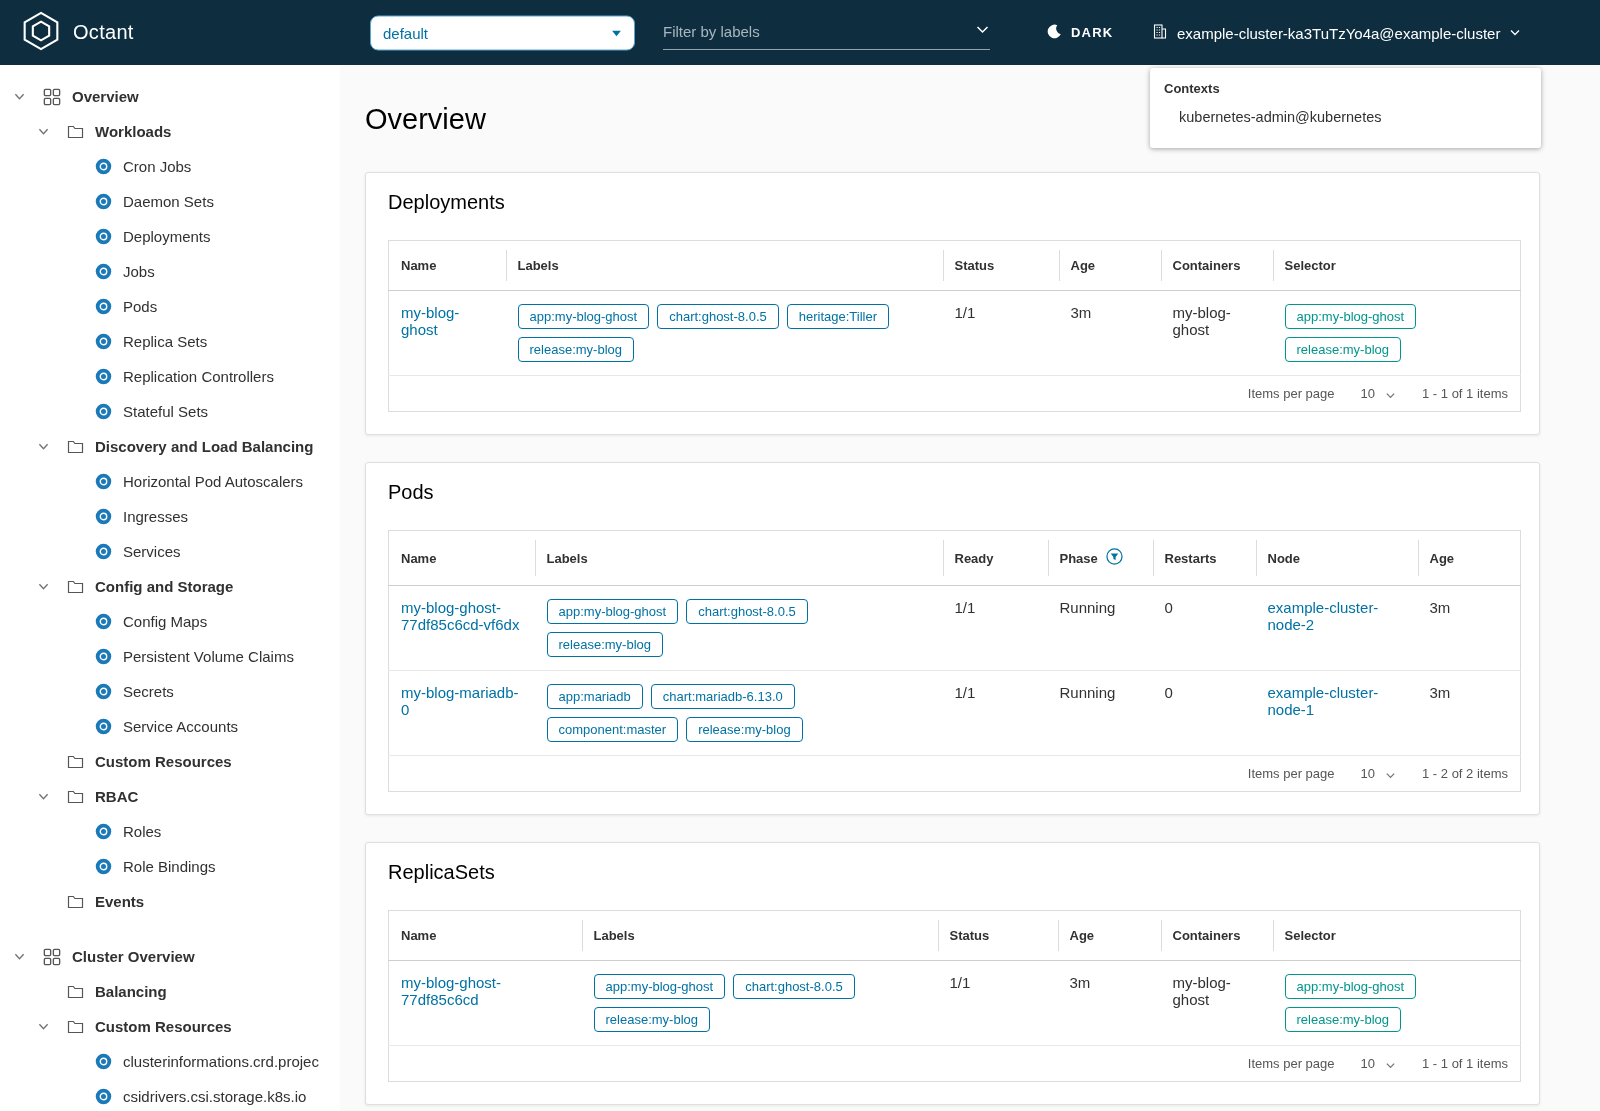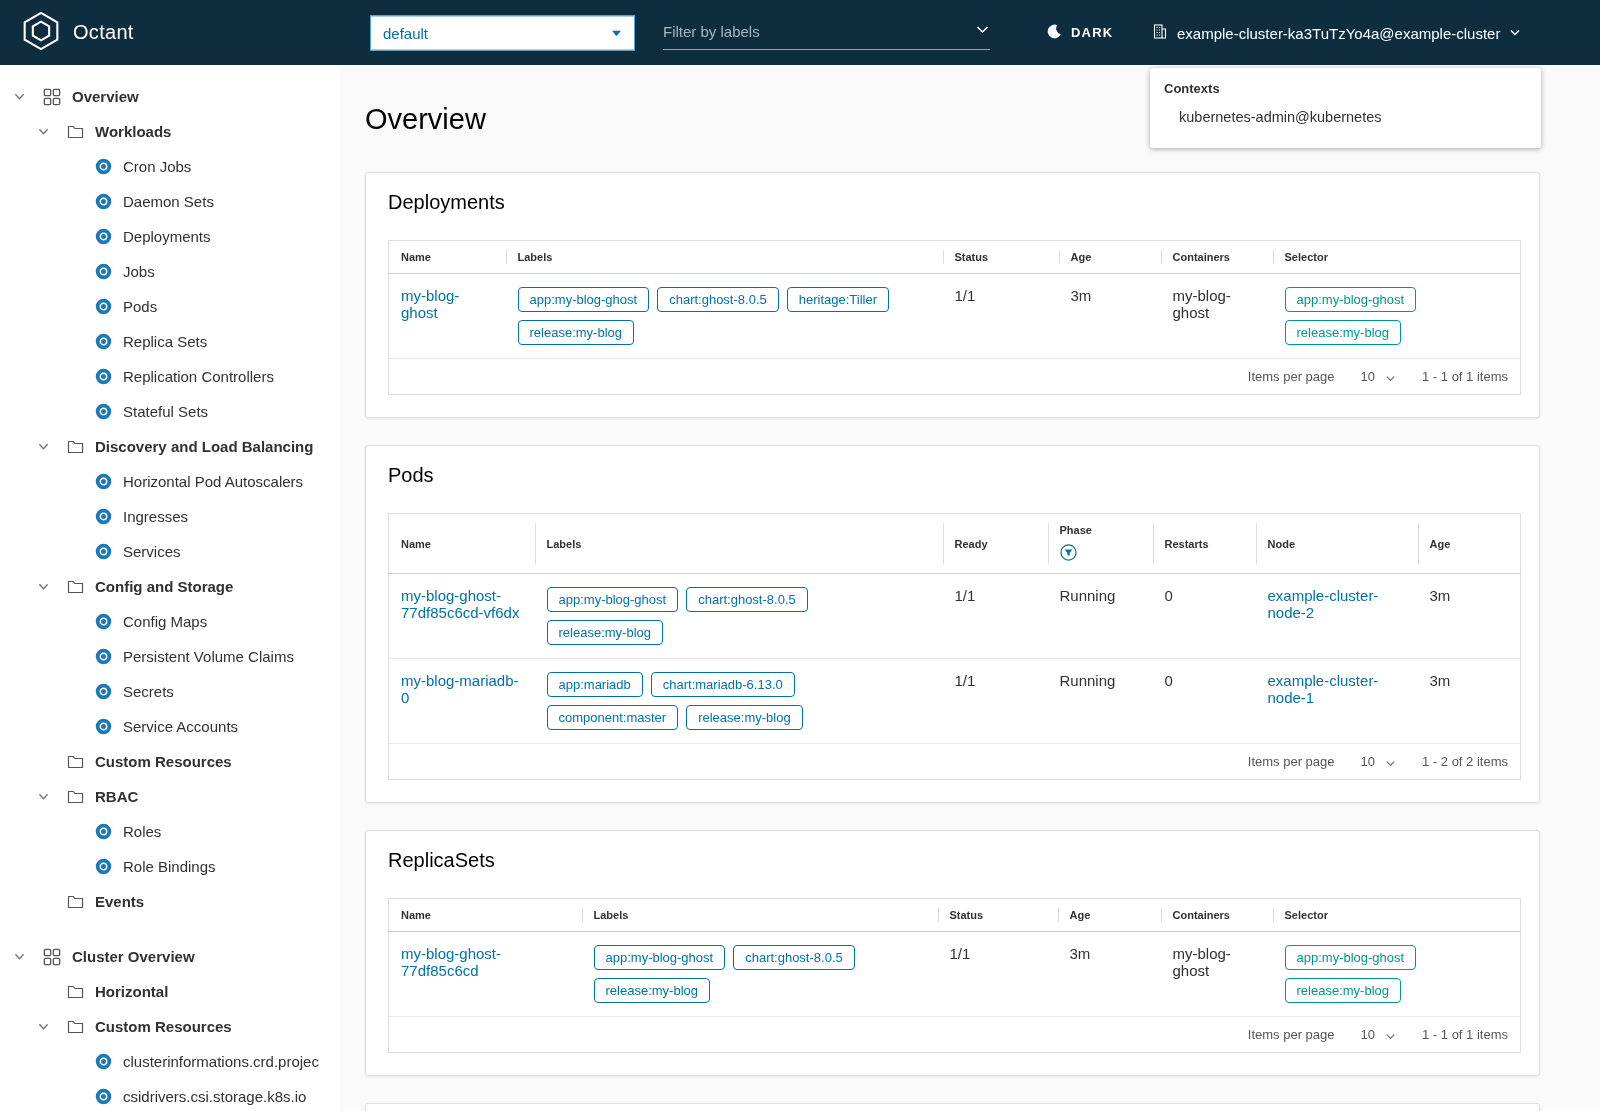--- a/index.html
+++ b/index.html
@@ -4,21 +4,21 @@
 <style>
   * { box-sizing: border-box; margin: 0; padding: 0; }
   html, body { width: 1600px; height: 1111px; overflow: hidden; }
   body { font-family: "Liberation Sans", sans-serif; background: #fafafa; color: #313131; position: relative; }
 
   
   .header { position: absolute; top: 0; left: 0; width: 1600px; height: 65px; background: #0e2e40; z-index: 50; }
   .header > * { position: absolute; top: 50%; transform: translateY(-50%); }
   .logo-group { left: 20px; display: flex; align-items: center; gap: 11px; cursor: pointer; }
   .app-name { color: #fff; font-size: 20px; letter-spacing: .3px; }
-  .ns-select { left: 370px; width: 265px; height: 35px; background: #fff; border: 1px solid #55a6d4; border-radius: 0;
+  .ns-select { left: 370px; width: 265px; height: 35px; background: #fff; border: 1px solid #55a6d4; border-radius: 8px;
                display: flex; align-items: center; justify-content: space-between; padding: 0 12px;
                color: #0072a3; font-size: 15px; cursor: pointer; }
   .filter-group { left: 663px; width: 327px; height: 34px; border-bottom: 1px solid #95a4ac;
                   display: flex; align-items: center; padding-bottom: 2px; }
   .filter-input { flex: 1; background: transparent; border: none; outline: none; color: #e0e6ea;
                   font-size: 15px; font-family: inherit; }
   .filter-input::placeholder { color: #a8b6bf; }
   .theme-toggle { left: 1046px; display: flex; align-items: center; gap: 8px; background: none; border: none;
                   color: #fff; font-family: inherit; font-size: 13px; font-weight: 700; letter-spacing: 1.2px; cursor: pointer; }
   .context-group { left: 1152px; display: flex; align-items: center; gap: 9px; color: #fff; font-size: 15px; cursor: pointer; }
@@ -47,27 +47,27 @@
   
   .main { position: absolute; top: 65px; left: 340px; width: 1260px; height: 1046px;
           padding: 38px 60px 0 25px; overflow: hidden; }
   .page-title { font-size: 29px; font-weight: 400; color: #000; margin-bottom: 36px; }
   .card { background: #fff; border: 1px solid #dfdfdf; border-radius: 3px; box-shadow: 0 1px 3px rgba(0,0,0,.08);
           padding: 18px 22px 22px; margin-bottom: 27px; }
   .card-title { font-size: 20px; font-weight: 400; color: #000; margin-bottom: 26px; }
   .partial-card { height: 80px; }
 
   .grid { width: 100%; border-collapse: collapse; table-layout: fixed; border: 1px solid #dcdcdc; background: #fff; }
-  .grid th { font-size: 11px; font-weight: 700; color: #313131; text-align: left; padding: 10px 12px;
+  .grid th { font-size: 13px; font-weight: 700; color: #313131; text-align: left; padding: 17px 12px;
              position: relative; background: #fff; }
   .grid th + th::before { content: ""; position: absolute; left: 0; top: 9px; bottom: 9px; width: 1px; background: #dcdcdc; }
   .grid thead tr { border-bottom: 1px solid #cfcfcf; }
   .grid td { font-size: 15px; color: #313131; padding: 13px 12px; vertical-align: top; overflow-wrap: break-word; }
   .grid tbody tr { border-bottom: 1px solid #e8e8e8; }
-  .th-flex { display: flex; align-items: flex-start; gap: 8px; flex-direction: column; }
+  .th-flex { display: flex; align-items: center; gap: 8px; }
   .badges { margin-bottom: -8px; }
   .badge { display: inline-block; font-size: 13px; color: #0072a3; border: 1px solid #0072a3; border-radius: 4px;
            padding: 4px 11px; margin: 0 8px 8px 0; background: #fff; white-space: nowrap; cursor: pointer; }
   .badge.teal { color: #00968b; border-color: #00968b; }
   .link { color: #0072a3; text-decoration: none; cursor: pointer; }
   .grid tfoot td { border-top: 1px solid #e8e8e8; padding: 10px 12px; }
   .pager { display: flex; justify-content: flex-end; align-items: center; gap: 26px; font-size: 13px; color: #565656; }
   .pager-select { display: flex; align-items: flex-end; gap: 10px; cursor: pointer; color: #565656; }
 </style>
 </head>
@@ -386,21 +386,21 @@
     <span class="nav-label">Cluster Overview</span>
   </div>
 
   <div class="nav-row group">
     <span class="caret"></span>
     <span class="nav-icon">
         <svg width="17" height="15" viewBox="0 0 17 15" fill="none" stroke="#565656" stroke-width="1.2">
           <path d="M1.5 13.5 V2.5 h4.8 l1.6 2 h7.6 v9 z"></path>
         </svg>
       </span>
-    <span class="nav-label">Horizontal</span>
+    <span class="nav-label">Balancing</span>
   </div>
 
   <div class="nav-row group">
     <span class="caret">
         <svg width="13" height="13" viewBox="0 0 12 12">
           <path d="M2.2 4 6 8l3.8-4" fill="none" stroke="#747474" stroke-width="1.3"></path>
         </svg>
       </span>
     <span class="nav-icon">
         <svg width="17" height="15" viewBox="0 0 17 15" fill="none" stroke="#565656" stroke-width="1.2">

